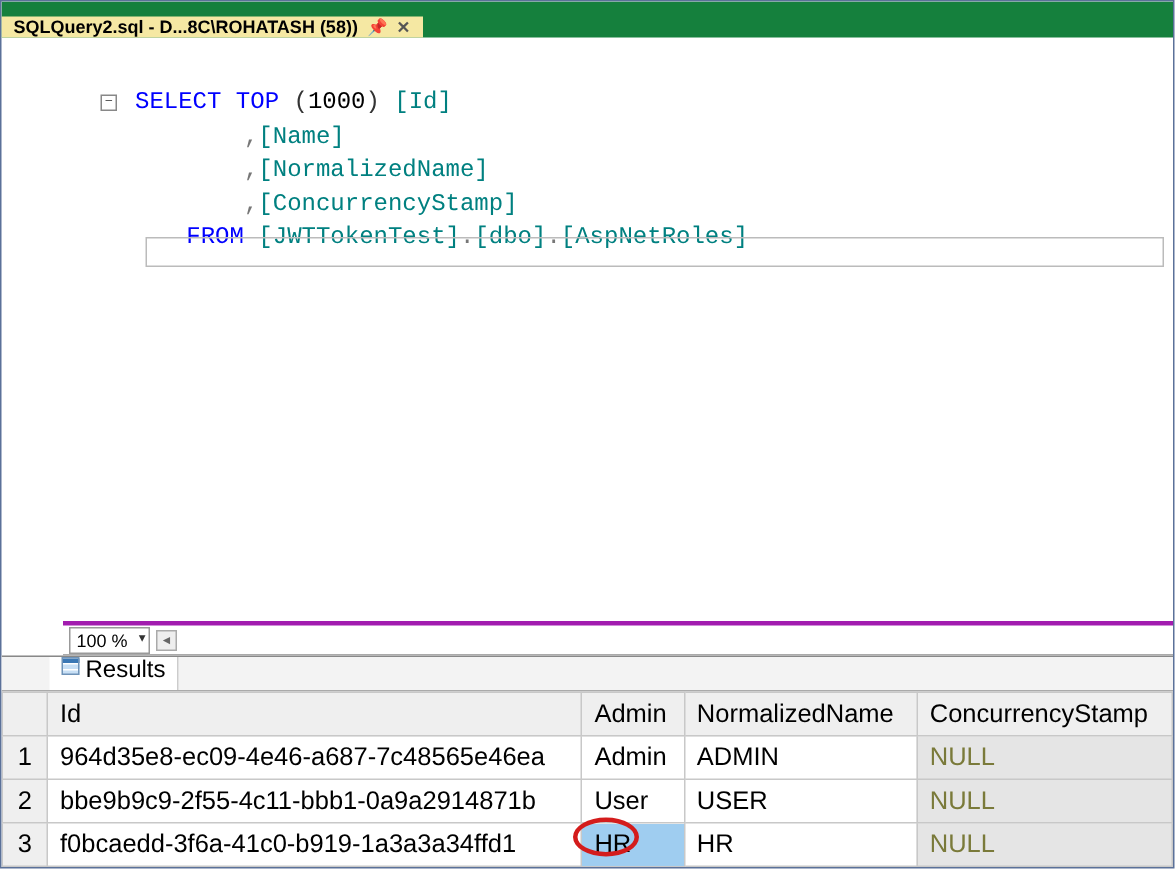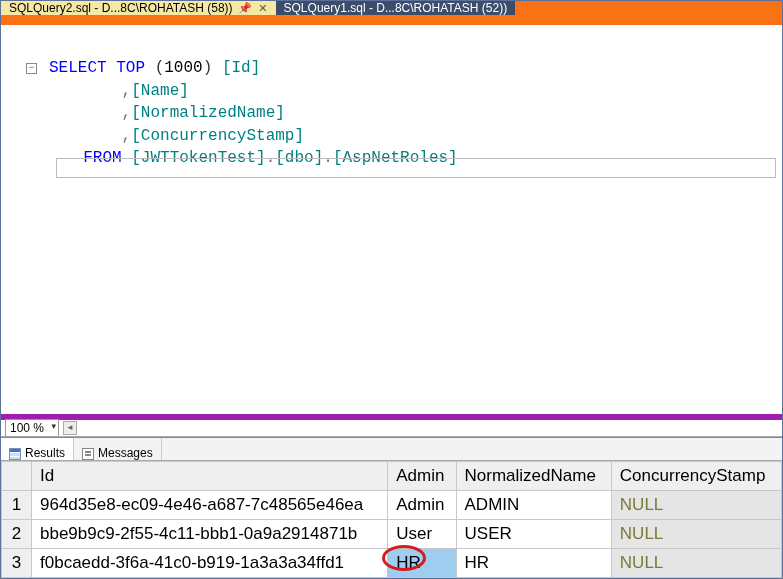--- a/index.html
+++ b/index.html
@@ -10,23 +10,24 @@
     width: 783px;
     height: 579px;
     overflow: hidden;
     border: 1px solid #5b7199;
     display: flex;
     flex-direction: column;
   }
   
   .tabbar {
     display: flex;
-    background: #f97316;
+    background: #15803d;
     height: 24px;
-    align-items: flex-start;
+    align-items: flex-end;
+    font-weight: bold;
   }
   .tab {
     display: flex;
     align-items: center;
     padding: 0 8px;
     font-size: 12px;
     color: #fff;
     white-space: nowrap;
     cursor: pointer;
     gap: 6px;
@@ -40,20 +41,21 @@
     color: #555;
   }
   .tab.inactive { background: #3b4d6b; }
   
   .editor-wrap {
     flex: 1 1 auto;
     display: flex;
     flex-direction: column;
     border-bottom: 1px solid #aaa;
     overflow: hidden;
+    margin-left: 41px;
   }
   .editor {
     flex: 1 1 auto;
     padding: 10px 0 0 8px;
     font-family: Consolas, "Courier New", monospace;
     font-size: 16px;
     line-height: 1.4;
     color: #000;
     white-space: pre;
     overflow: hidden;
@@ -91,21 +93,21 @@
     height: 20px;
     border: 1px solid #bbb;
     background: transparent;
     pointer-events: none;
   }
   
   .zoombar {
     height: 22px;
     display: flex;
     align-items: center;
-    border-top: 6px solid #a21caf;
+    border-top: 3px solid #a21caf;
     padding: 0 4px;
     gap: 4px;
     font-size: 12px;
   }
   .zoom-dd {
     border: 1px solid #999;
     padding: 1px 14px 1px 4px;
     position: relative;
     background: #fff;
   }
@@ -129,26 +131,27 @@
   .restabs {
     display: flex;
     border-top: 1px solid #888;
     border-bottom: 1px solid #aaa;
     background: #f3f3f3;
     height: 24px;
     align-items: stretch;
   }
   .restab {
     display: flex;
-    align-items: flex-end;
+    align-items: flex-start;
     gap: 4px;
     padding: 0 8px;
-    font-size: 12px;
+    font-size: 16px;
     cursor: pointer;
     border-right: 1px solid #ccc;
+    margin-left: 32px;
   }
   .restab.active { background: #fff; }
   .grid-icon {
     width: 12px; height: 12px;
     display: inline-block;
     background:
       linear-gradient(#3b78b5,#3b78b5) 0 0/12px 3px no-repeat,
       linear-gradient(#c7dff5,#c7dff5) 0 4px/12px 3px no-repeat,
       linear-gradient(#c7dff5,#c7dff5) 0 8px/12px 3px no-repeat;
     border: 1px solid #6f93b8;
@@ -210,23 +213,20 @@
 </style>
 </head>
 <body>
 
 <div class="tabbar">
   <div class="tab active">
     <span>SQLQuery2.sql - D...8C\ROHATASH (58))</span>
     <span class="pin">📌</span>
     <span class="close">✕</span>
   </div>
-  <div class="tab inactive">
-    <span>SQLQuery1.sql - D...8C\ROHATASH (52))</span>
-  </div>
 </div>
 
 <div class="editor-wrap">
   <div class="editor">
 <span class="gutter-box"><span class="fold">−</span></span><span class="kw">SELECT</span><span> </span><span class="kw">TOP</span><span> </span><span class="paren">(</span><span class="num">1000</span><span class="paren">)</span><span> </span><span class="obj">[Id]</span>
 <span class="indent"></span><span>      </span><span class="punct">,</span><span class="obj">[Name]</span>
 <span class="indent"></span><span>      </span><span class="punct">,</span><span class="obj">[NormalizedName]</span>
 <span class="indent"></span><span>      </span><span class="punct">,</span><span class="obj">[ConcurrencyStamp]</span>
 <span class="indent"></span>  <span class="kw">FROM</span><span> </span><span class="obj">[JWTTokenTest]</span><span class="punct">.</span><span class="obj">[dbo]</span><span class="punct">.</span><span class="obj">[AspNetRoles]</span>
     <div class="cursor-line"></div>
@@ -238,24 +238,20 @@
     </div>
     <div class="scroll-btn">◄</div>
   </div>
 </div>
 
 <div class="restabs">
   <div class="restab active">
     <span class="grid-icon"></span>
     <span>Results</span>
   </div>
-  <div class="restab">
-    <span class="msg-icon"></span>
-    <span>Messages</span>
-  </div>
 </div>
 
 <div class="grid">
   <table class="results">
     <thead>
       <tr>
         <th class="rownum"></th>
         <th>Id</th>
         <th>Admin</th>
         <th>NormalizedName</th>

